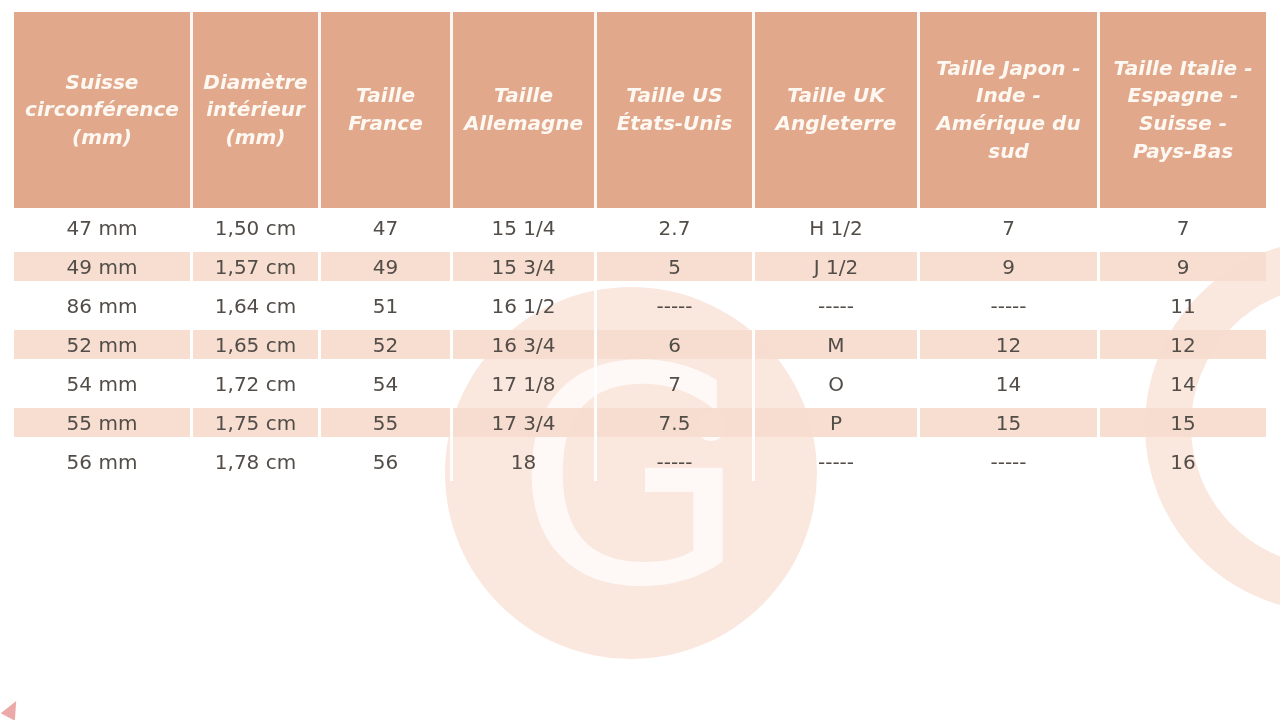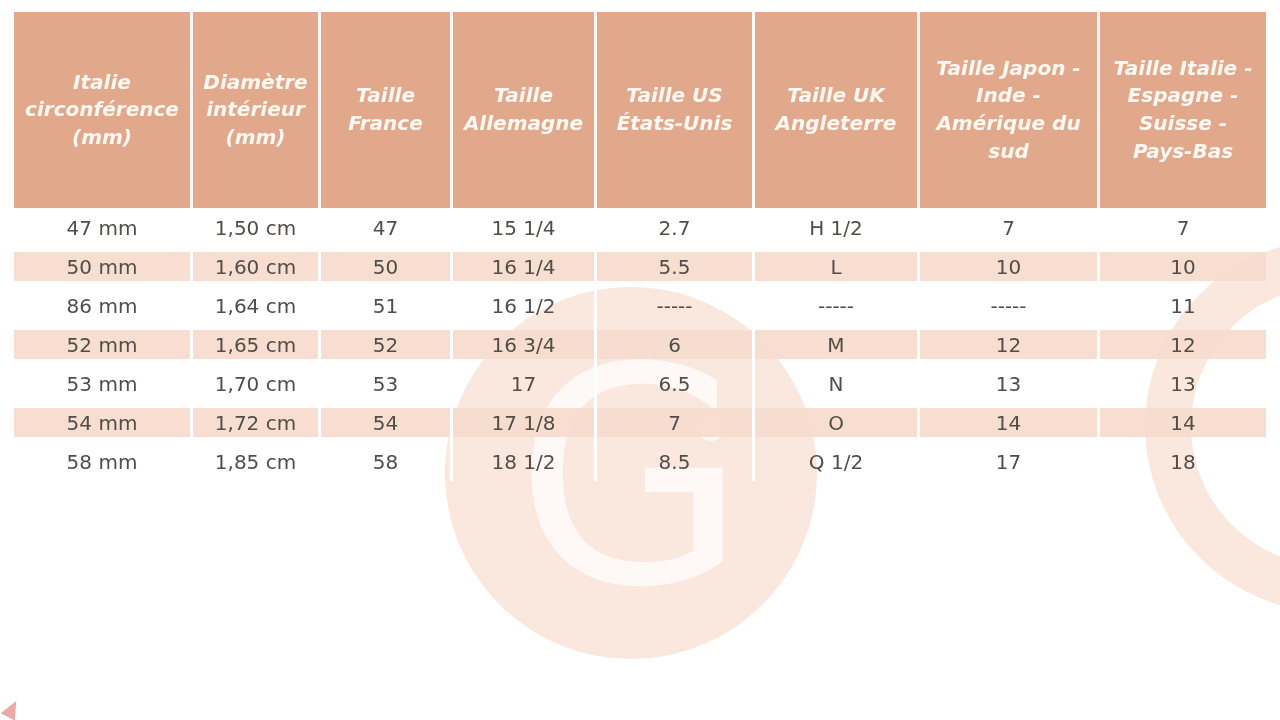--- a/index.html
+++ b/index.html
@@ -119,21 +119,21 @@
         <col style="width:128px">
         <col style="width:132px">
         <col style="width:144px">
       <col style="width:158px">
         <col style="width:165px">
         <col style="width:180px">
         <col style="width:169px">
     </colgroup>
     <thead>
       <tr>
-        <th>Italie circonférence (mm)</th>
+        <th>Suisse circonférence (mm)</th>
         <th>Diamètre intérieur (mm)</th>
         <th>Taille France</th>
         <th>Taille Allemagne</th>
         <th>Taille US États-Unis</th>
         <th>Taille UK Angleterre</th>
         <th>Taille Japon - Inde - Amérique du sud</th>
         <th>Taille Italie - Espagne - Suisse - Pays-Bas</th>
       </tr>
     </thead>
     <tbody>
@@ -141,28 +141,28 @@
           <td>47 mm</td>
           <td>1,50 cm</td>
           <td>47</td>
           <td>15 1/4</td>
           <td>2.7</td>
           <td>H 1/2</td>
           <td>7</td>
           <td>7</td>
         </tr>
         <tr>
-          <td>50 mm</td>
-          <td>1,60 cm</td>
-          <td>50</td>
-          <td>16 1/4</td>
-          <td>5.5</td>
-          <td>L</td>
-          <td>10</td>
-          <td>10</td>
+          <td>49 mm</td>
+          <td>1,57 cm</td>
+          <td>49</td>
+          <td>15 3/4</td>
+          <td>5</td>
+          <td>J 1/2</td>
+          <td>9</td>
+          <td>9</td>
         </tr>
         <tr>
           <td>86 mm</td>
           <td>1,64 cm</td>
           <td>51</td>
           <td>16 1/2</td>
           <td>-----</td>
           <td>-----</td>
           <td>-----</td>
           <td>11</td>
@@ -171,45 +171,45 @@
           <td>52 mm</td>
           <td>1,65 cm</td>
           <td>52</td>
           <td>16 3/4</td>
           <td>6</td>
           <td>M</td>
           <td>12</td>
           <td>12</td>
         </tr>
         <tr>
-          <td>53 mm</td>
-          <td>1,70 cm</td>
-          <td>53</td>
-          <td>17</td>
-          <td>6.5</td>
-          <td>N</td>
-          <td>13</td>
-          <td>13</td>
-        </tr>
-        <tr>
           <td>54 mm</td>
           <td>1,72 cm</td>
           <td>54</td>
           <td>17 1/8</td>
           <td>7</td>
           <td>O</td>
           <td>14</td>
           <td>14</td>
         </tr>
         <tr>
-          <td>58 mm</td>
-          <td>1,85 cm</td>
-          <td>58</td>
-          <td>18 1/2</td>
-          <td>8.5</td>
-          <td>Q 1/2</td>
-          <td>17</td>
+          <td>55 mm</td>
+          <td>1,75 cm</td>
+          <td>55</td>
+          <td>17 3/4</td>
+          <td>7.5</td>
+          <td>P</td>
+          <td>15</td>
+          <td>15</td>
+        </tr>
+        <tr>
+          <td>56 mm</td>
+          <td>1,78 cm</td>
+          <td>56</td>
           <td>18</td>
+          <td>-----</td>
+          <td>-----</td>
+          <td>-----</td>
+          <td>16</td>
         </tr>
       </tbody>
   </table>
 
 </div>
 
 </body></html>

